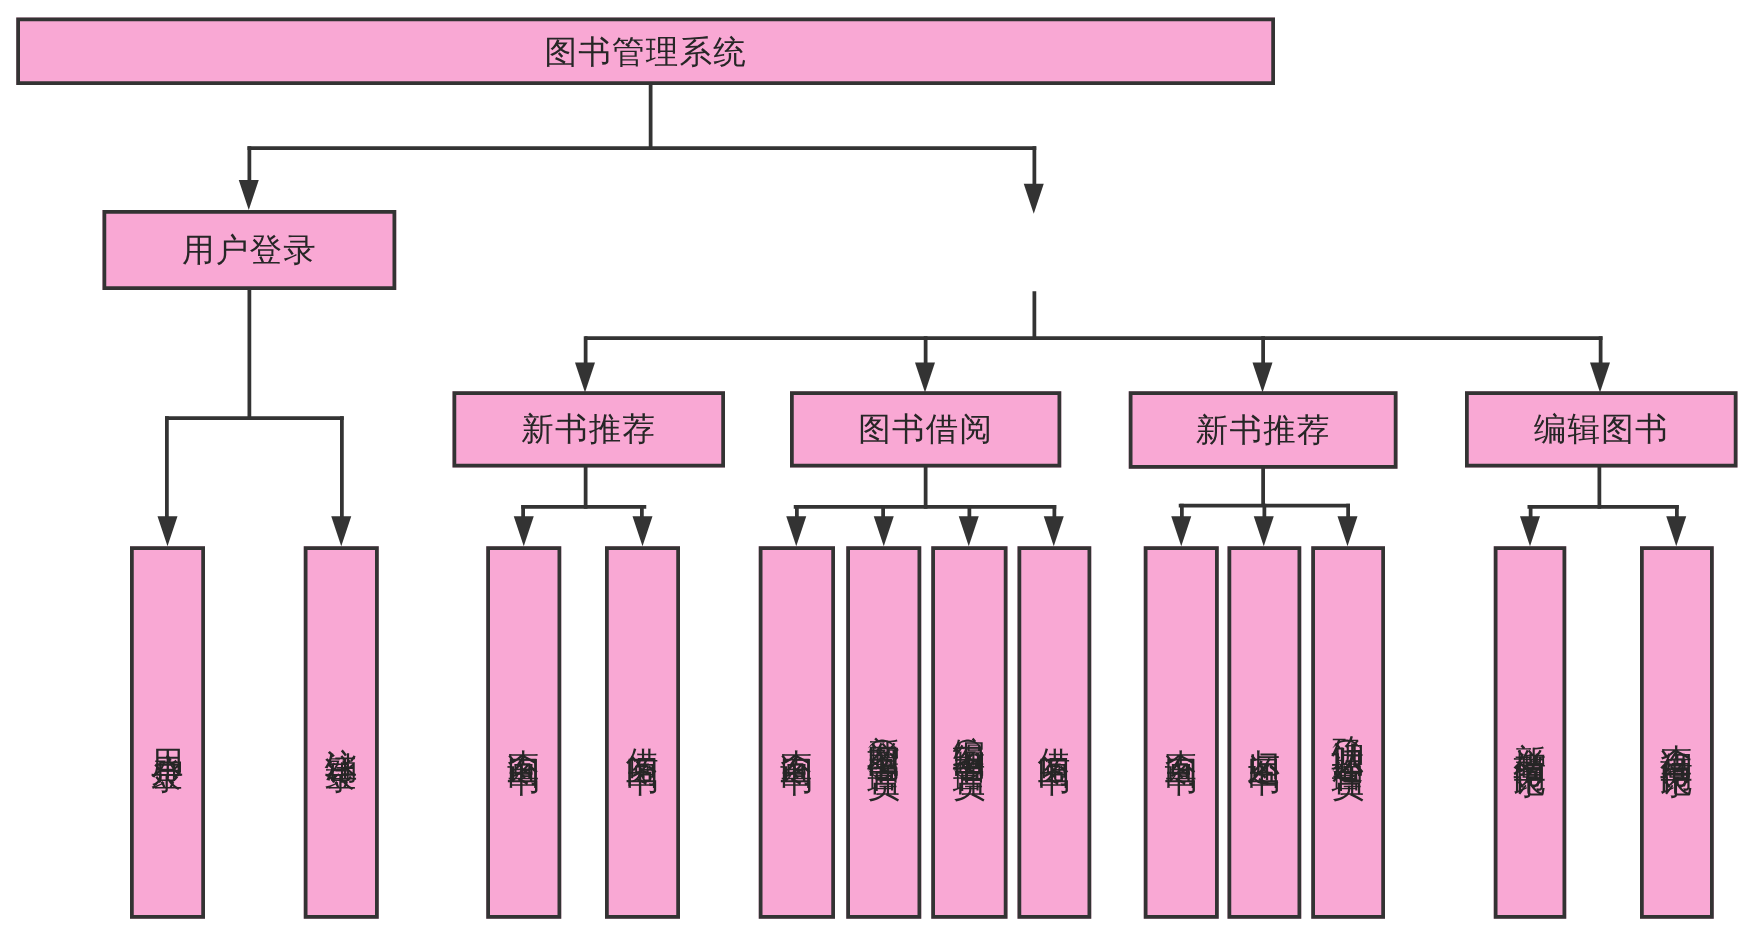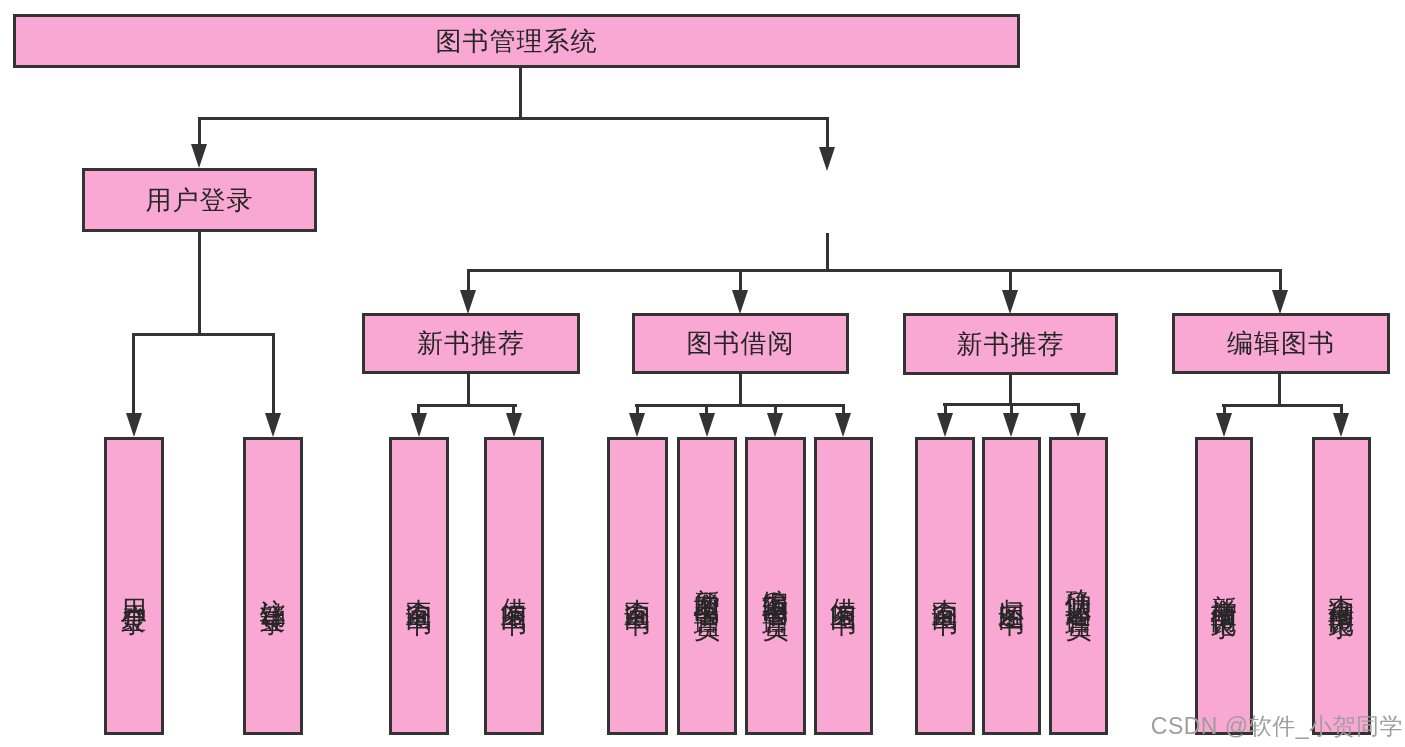--- a/index.html
+++ b/index.html
@@ -164,14 +164,13 @@
   <div class="vline" style="left:1077px;top:403px;height:15px;"></div>
   <div class="arrowhead" style="left:1070px;top:413px;"></div>
 
   <div class="vline" style="left:1278px;top:373px;height:34px;"></div>
   <div class="hline" style="left:1222px;top:404px;width:121px;"></div>
   <div class="vline" style="left:1223px;top:404px;height:14px;"></div>
   <div class="arrowhead" style="left:1216px;top:413px;"></div>
   <div class="vline" style="left:1340px;top:404px;height:14px;"></div>
   <div class="arrowhead" style="left:1333px;top:413px;"></div>
 
-  <div class="watermark">CSDN @软件_小贺同学</div>
 </div>
 
 </body></html>

